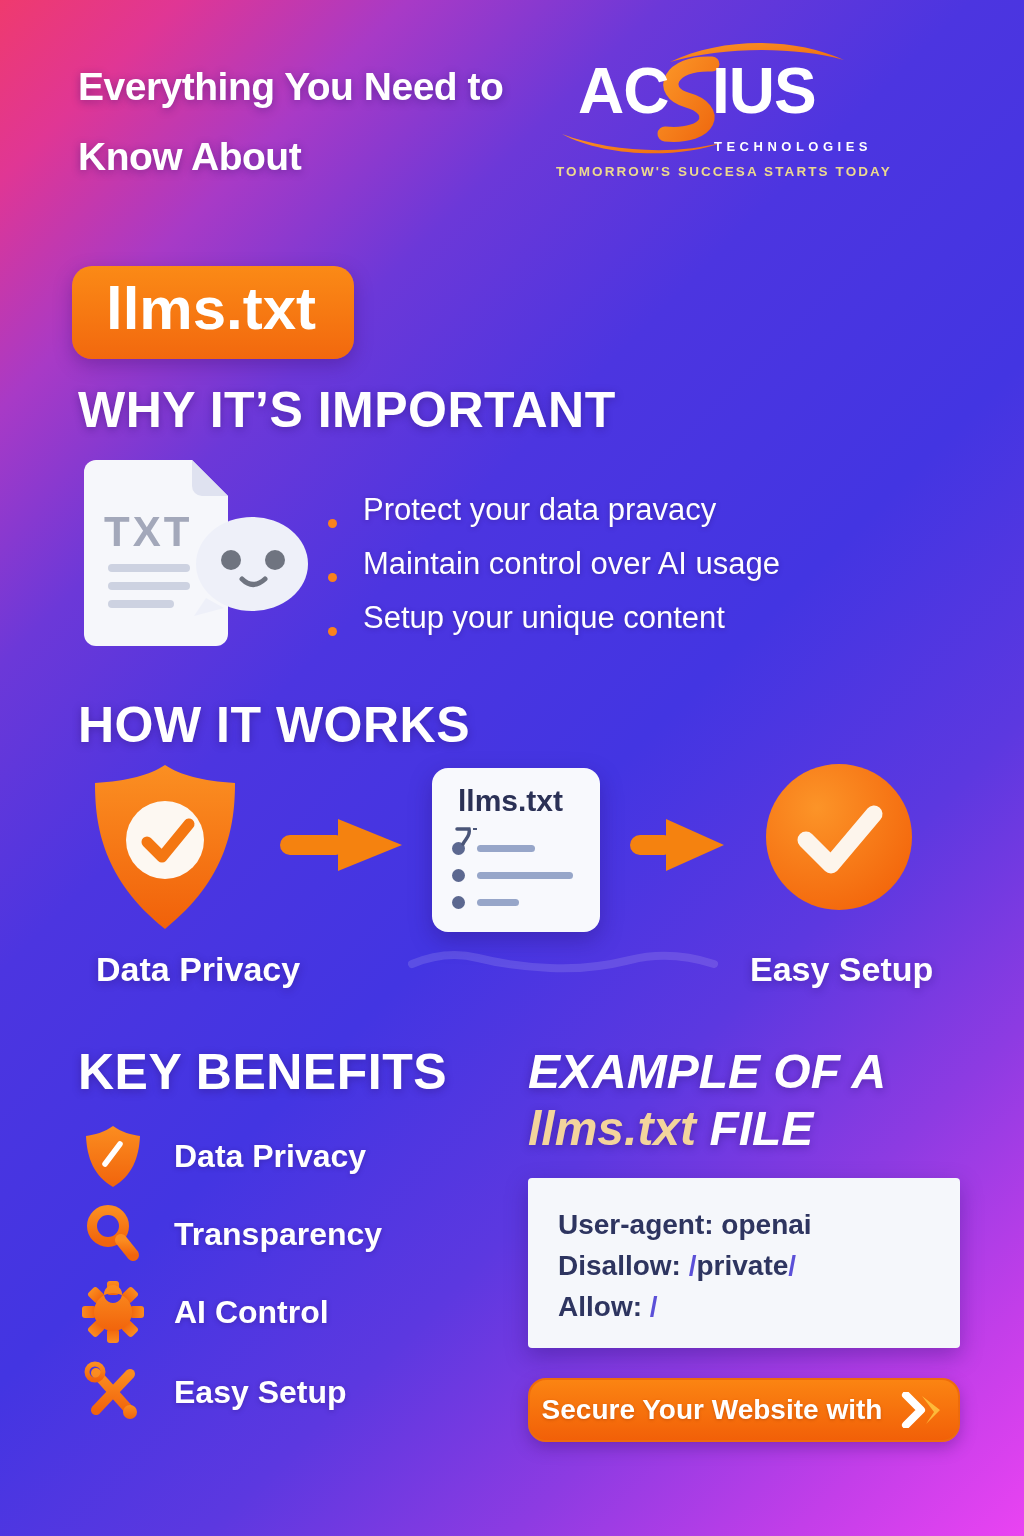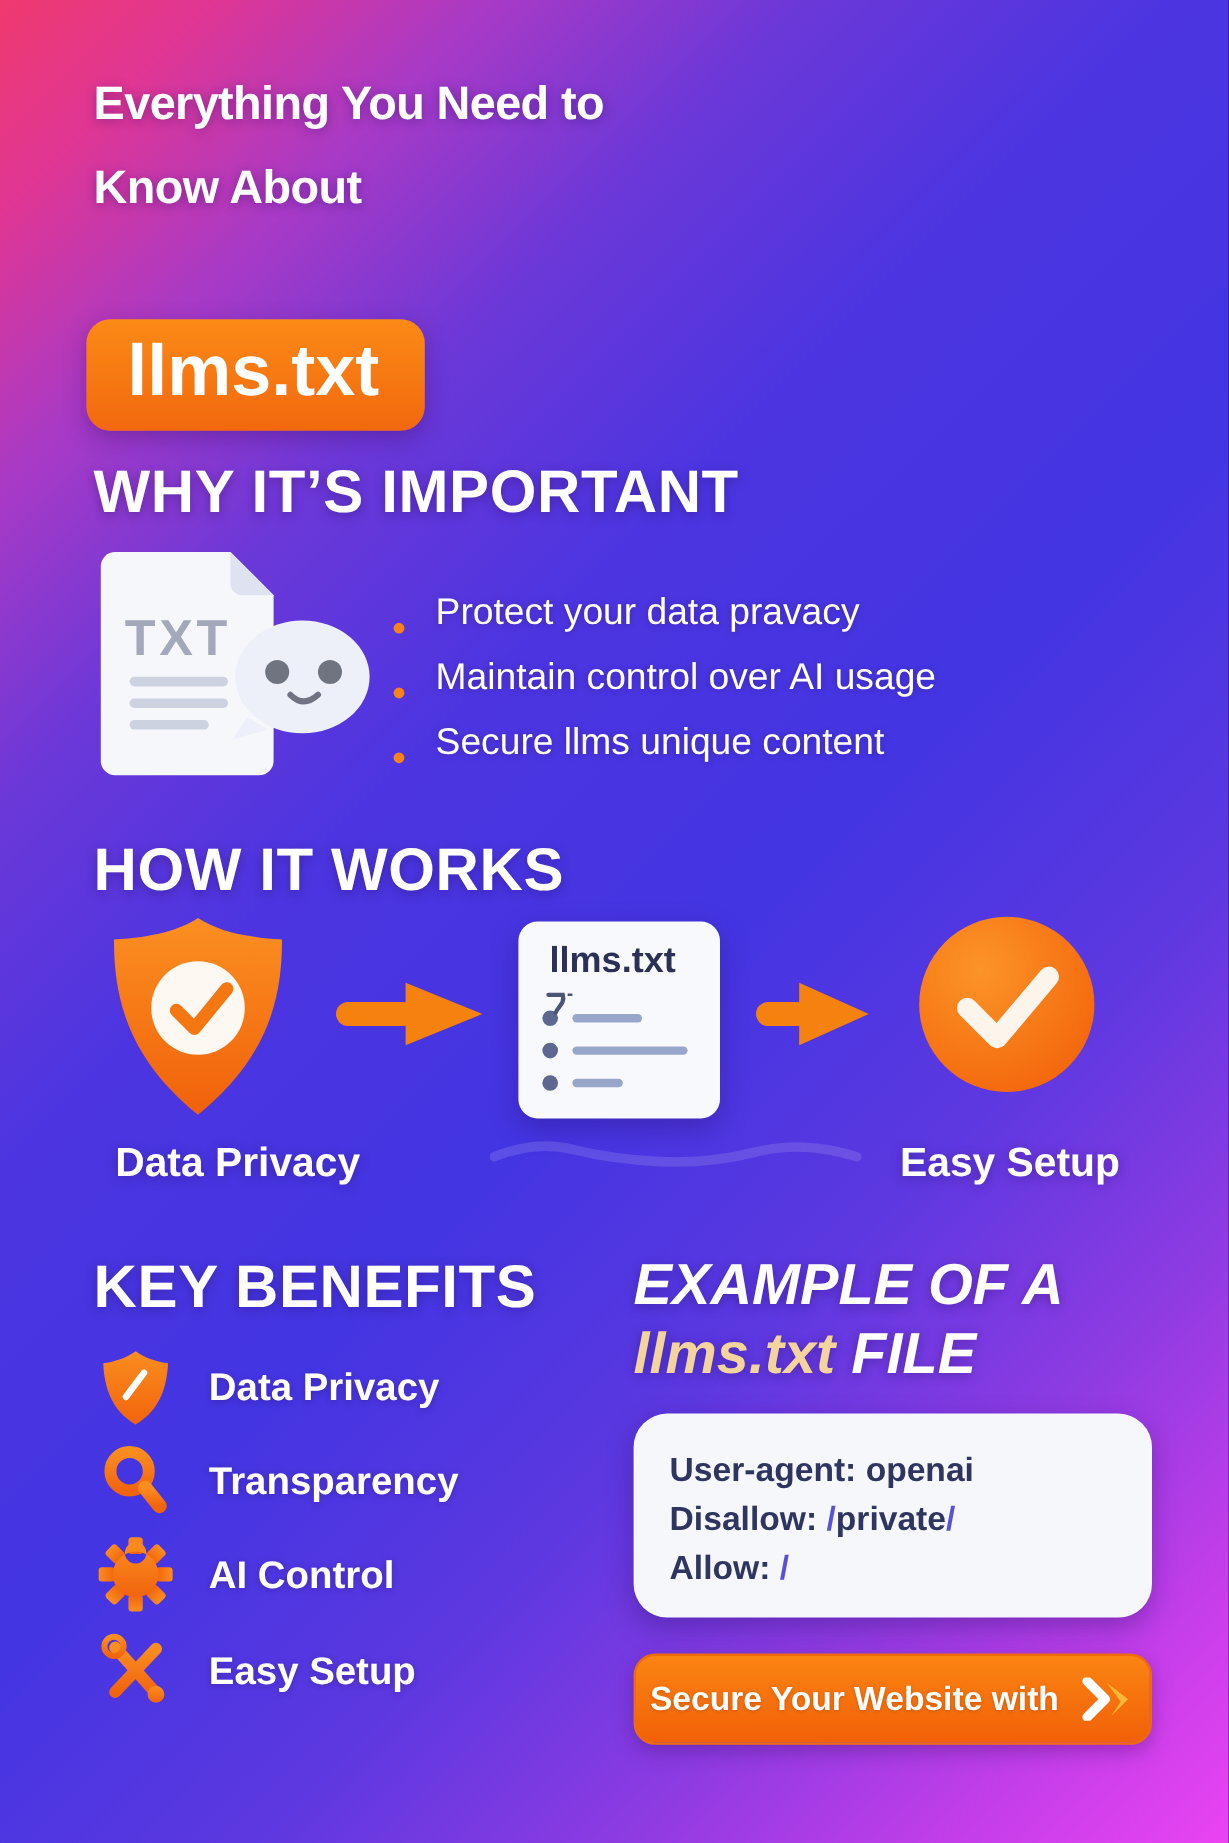--- a/index.html
+++ b/index.html
@@ -56,46 +56,63 @@
 
   
   .benefit-row{position:absolute;left:82px;display:flex;align-items:center;height:64px;}
   .benefit-icon{width:62px;height:66px;flex:none;margin-right:30px;}
   .benefit-label{font-size:32px;font-weight:bold;color:#fff;text-shadow:0 1px 5px rgba(40,16,104,0.35);}
 
   .example-hd{left:528px;top:1043px;font-size:48px;font-weight:bold;line-height:57px;color:#fff;font-style:italic;}
   .gold{color:#f3d49c;}
   .code-card{
     left:528px;top:1178px;width:432px;height:170px;box-sizing:border-box;
-    background:#f5f7fb;border-radius:28px;padding:26px 30px;
+    background:#f5f7fb;border-radius:4px;padding:26px 30px;
     box-shadow:0 8px 22px rgba(40,14,110,0.35);
   }
   .code-line{font-size:28px;font-weight:bold;color:#2e3560;line-height:41px;font-family:"Liberation Sans",sans-serif;}
   .slash{color:#5b50d8;}
 
   .cta-button{
-    left:528px;top:1378px;width:432px;height:76px;box-sizing:border-box;
+    left:528px;top:1378px;width:432px;height:64px;box-sizing:border-box;
     background:linear-gradient(180deg,#fb8412,#f26008);
     border:2px solid #ee6b0c;border-radius:18px;
     display:flex;align-items:center;justify-content:center;gap:18px;
     cursor:pointer;box-shadow:0 6px 16px rgba(60,15,110,0.35);
   }
   .cta-label{font-size:28px;font-weight:bold;color:#fff;text-shadow:0 1px 3px rgba(150,50,0,0.4);}
 </style>
 </head>
 <body>
 
 <div class="canvas">
 
   <div class="abs page-title white hd-shadow">Everything You Need to Know About</div>
 
   <div class="abs llms-badge">
     <span>llms.txt</span>
   </div>
 
+  <div class="abs logo">
+    <svg class="abs" style="left:0;top:-6px;" width="330" height="130" viewBox="0 0 330 130">
+      <defs>
+        <linearGradient id="lg-sw" x1="0" y1="0" x2="1" y2="1">
+          <stop offset="0" stop-color="#fb9426"></stop>
+            <stop offset="1" stop-color="#ef6a10"></stop>
+        </linearGradient>
+      </defs>
+      <path d="M118 28 C172 2 244 4 292 26 C240 12 170 13 118 28 Z" fill="url(#lg-sw)"></path>
+      <path d="M10 100 C50 122 124 126 172 108 C122 122 54 117 10 100 Z" fill="url(#lg-sw)"></path>
+      <path d="M160 30 C117 28 106 58 135 66 C168 75 160 104 113 100" fill="none" stroke="url(#lg-sw)" stroke-width="15" stroke-linecap="round"></path>
+    </svg>
+    <span class="brand left">AC</span>
+    <span class="brand right">IUS</span>
+    <div class="subtitle">TECHNOLOGIES</div>
+    <div class="tagline">TOMORROW'S SUCCESA STARTS TODAY</div>
+  </div>
 
   <div class="abs sec-hd hd-shadow" style="left:78px;top:381px;">WHY IT’S IMPORTANT</div>
 
   <svg class="abs" style="left:78px;top:448px;" width="236" height="202" viewBox="0 0 236 202">
 
     <path d="M18 12 h96 l36 36 v138 a12 12 0 0 1 -12 12 h-120 a12 12 0 0 1 -12 -12 v-162 a12 12 0 0 1 12 -12 z" fill="#f6f7fb"></path>
     <path d="M114 12 l36 36 h-26 a10 10 0 0 1 -10 -10 z" fill="#dfe2f0"></path>
     <text x="26" y="98" font-size="42" font-weight="bold" fill="#a3a8ba" letter-spacing="3">TXT</text>
     <rect x="30" y="116" width="82" height="8" rx="4" fill="#cdd2e1"></rect>
     <rect x="30" y="134" width="82" height="8" rx="4" fill="#cdd2e1"></rect>
@@ -114,21 +131,21 @@
     <div class="why-row">
       <span class="why-dot"></span>
       <span class="why-text">Protect your data pravacy</span>
     </div>
     <div class="why-row">
       <span class="why-dot"></span>
       <span class="why-text">Maintain control over AI usage</span>
     </div>
     <div class="why-row">
       <span class="why-dot"></span>
-      <span class="why-text">Secure llms unique content</span>
+      <span class="why-text">Setup your unique content</span>
     </div>
   </div>
 
   <div class="abs sec-hd hd-shadow" style="left:78px;top:696px;">HOW IT WORKS</div>
 
   <svg class="abs" style="left:88px;top:760px;" width="154" height="176" viewBox="0 0 154 176">
     <defs>
       <linearGradient id="sh-g" x1="0" y1="0" x2="0" y2="1">
         <stop offset="0" stop-color="#fb8f22"></stop>
           <stop offset="1" stop-color="#f1610a"></stop>

